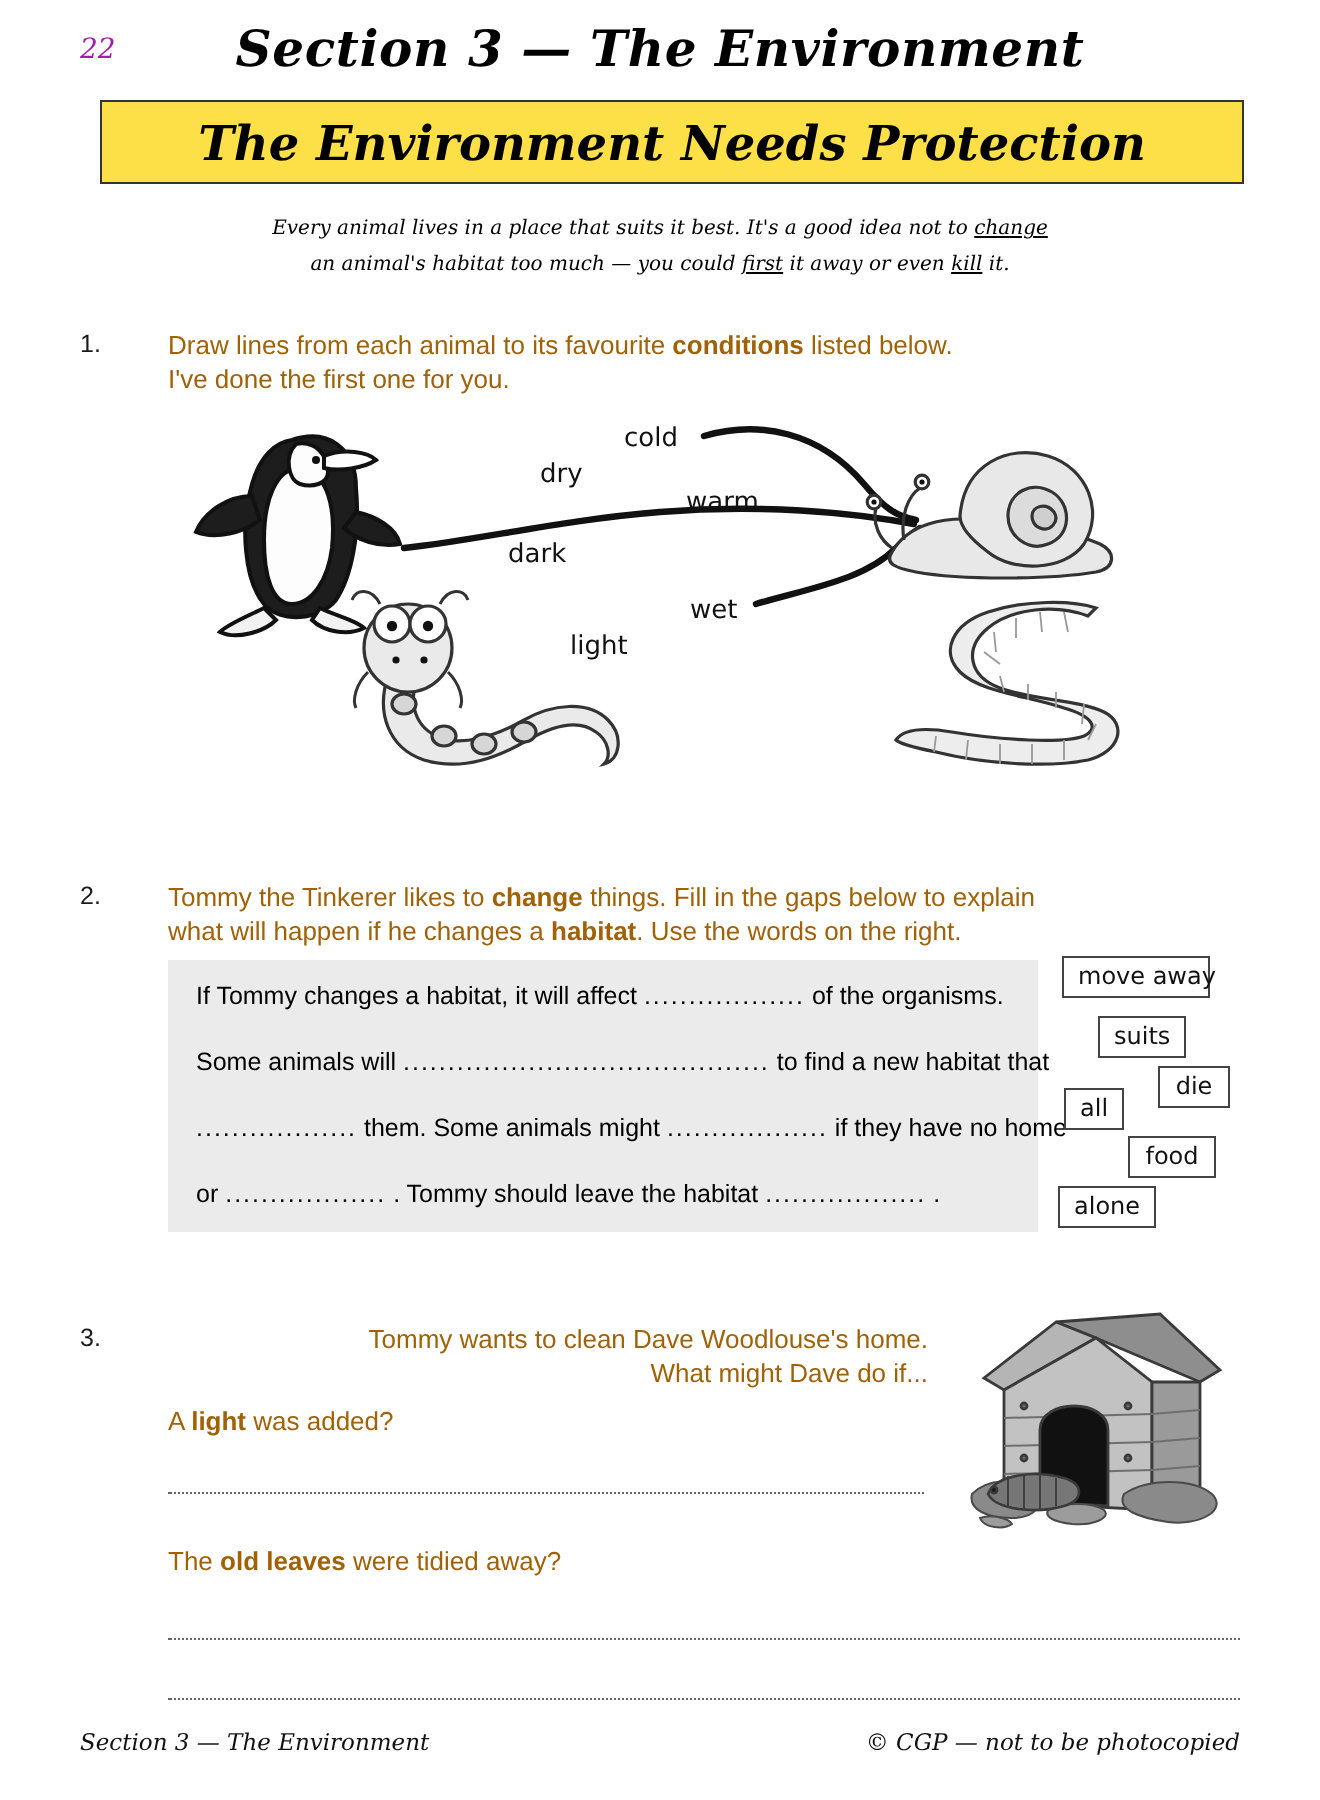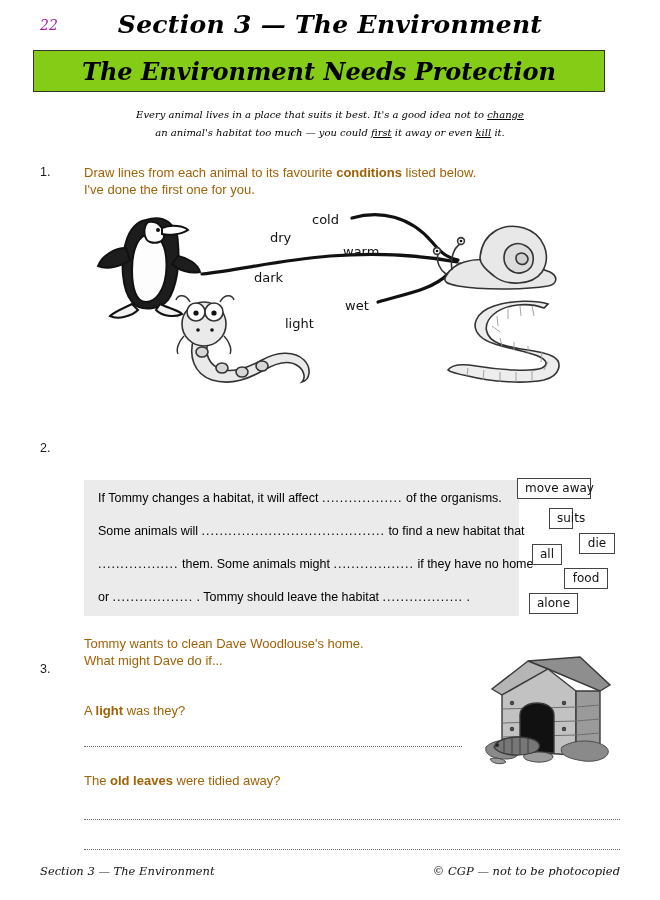--- a/index.html
+++ b/index.html
@@ -37,27 +37,27 @@
     text-align: center;
     font-family: "DejaVu Serif", serif;
     font-style: italic;
     font-weight: bold;
     font-size: 25px;
     letter-spacing: 0.3px;
     color: #000;
   }
   #title-box {
     position: absolute;
-    left: 33px;
+    left: 50px;
     top: 50px;
     width: 572px;
     height: 42px;
     border: 1.5px solid #333;
     box-sizing: border-box;
-    background: #84cc16;
+    background: #fde047;
   }
   #title-text {
     position: absolute;
     left: 0;
     right: 0;
     top: 6px;
     text-align: center;
     font-family: "DejaVu Serif", serif;
     font-style: italic;
     font-weight: bold;
@@ -292,51 +292,55 @@
           <path d="M84 76 L84 86"></path>
           <path d="M68 78 L68 88"></path>
         <path d="M52 78 L52 88"></path>
           <path d="M36 76 L35 86"></path>
           <path d="M20 74 L19 82"></path>
       </g>
     </svg>
   </div>
 
   <div class="q-num" style="left:40px; top:441px;">2.</div>
+  <div class="q-text" style="left:84px; top:441px; width:470px;">
+    <span>Tommy the Tinkerer likes to </span><b>change</b><span> things.  Fill in the gaps below to explain</span><br>
+    <span>what will happen if he changes a </span><b>habitat</b><span>.  Use the words on the right.</span>
+  </div>
 
   <div id="gap-box">
     <div class="gap-line" style="top:11px;">
       <span>If Tommy changes a habitat, it will affect </span><span class="dots">..................</span><span> of the organisms.</span>
     </div>
     <div class="gap-line" style="top:44px;">
       <span>Some animals will </span><span class="dots">.........................................</span><span> to find a new habitat that</span>
     </div>
     <div class="gap-line" style="top:77px;">
       <span class="dots">..................</span><span> them.  Some animals might </span><span class="dots">..................</span><span> if they have no home</span>
     </div>
     <div class="gap-line" style="top:110px;">
       <span>or </span><span class="dots">..................</span><span> .  Tommy should leave the habitat </span><span class="dots">..................</span><span> .</span>
     </div>
   </div>
 
-  <div class="word-chip" style="left:517px; top:478px; width:74px;">move away</div>
-  <div class="word-chip" style="left:549px; top:508px; width:24px;">suits</div>
+  <div class="word-chip" style="left:531px; top:478px; width:74px;">move away</div>
+  <div class="word-chip" style="left:549px; top:508px; width:44px;">suits</div>
   <div class="word-chip" style="left:579px; top:533px; width:36px;">die</div>
   <div class="word-chip" style="left:532px; top:544px; width:30px;">all</div>
   <div class="word-chip" style="left:564px; top:568px; width:44px;">food</div>
   <div class="word-chip" style="left:529px; top:593px; width:49px;">alone</div>
 
   <div class="q-num" style="left:40px; top:662px;">3.</div>
-  <div class="q-text" style="left:84px; top:636px; width:380px;">
+  <div class="q-text" style="left:84px; top:662px; width:380px;text-align:right;">
     <span>Tommy wants to clean Dave Woodlouse's home.</span><br>
     <span>What might Dave do if...</span>
   </div>
 
   <div class="q-text" style="left:84px; top:703px;">
-    <span>A </span><b>light</b><span> was they?</span>
+    <span>A </span><b>light</b><span> was added?</span>
   </div>
 
   <div class="answer-line" style="left:84px; top:745px; width:378px;"></div>
 
   <div class="q-text" style="left:84px; top:773px;">
     <span>The </span><b>old leaves</b><span> were tidied away?</span>
   </div>
 
   <div class="answer-line" style="left:84px; top:818px; width:536px;"></div>
   <div class="answer-line" style="left:84px; top:848px; width:536px;"></div>

